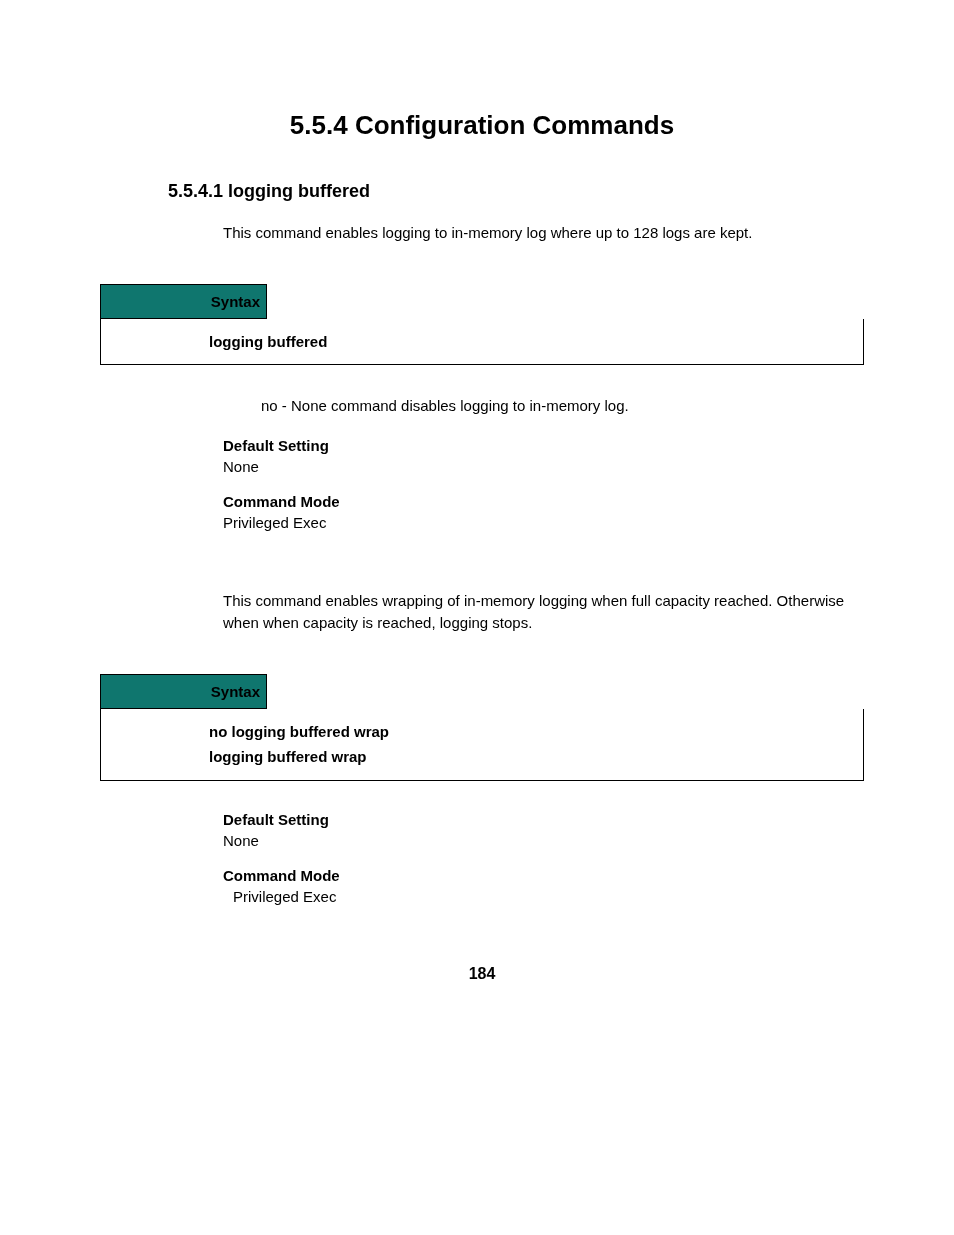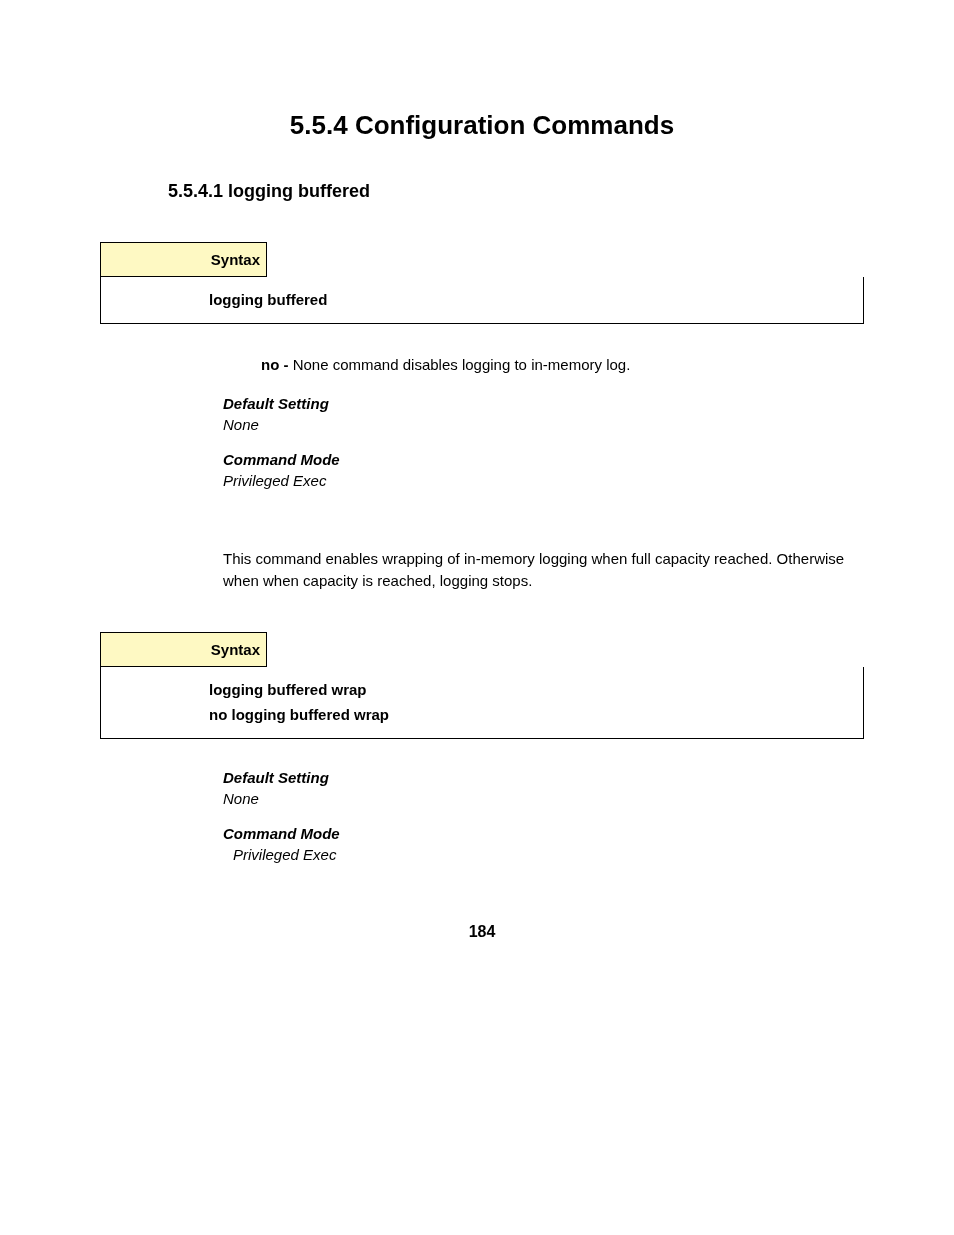--- a/index.html
+++ b/index.html
@@ -28,57 +28,56 @@
   .para {
     margin: 0 0 20px 123px;
     line-height: 1.45;
   }
   .para-noindent {
     margin: 0 0 20px 123px;
     line-height: 1.45;
   }
   .indent-block {
     margin-left: 123px;
-    font-style: italic;
   }
   .bold { font-weight: bold; }
   .label {
     font-weight: bold;
     margin: 18px 0 4px 0;
   }
   .value {
     margin: 0 0 4px 0;
   }
   .value-indent {
     margin: 0 0 4px 10px;
   }
   .syntax-box {
     margin: 40px 0 30px 0;
   }
   .syntax-header {
     border: 1px solid #000;
-    background: #fef9c3;
+    background: #0f766e;
     width: 167px;
     text-align: right;
     padding: 8px 6px 8px 0;
     font-weight: bold;
     box-sizing: border-box;
   }
   .syntax-body {
     border: 1px solid #000;
     border-top: none;
     padding: 10px 10px 10px 108px;
     line-height: 1.7;
   }
   .no-line {
     margin: 0 0 20px 123px;
     line-height: 1.45;
   }
   .no-line .no-label {
-    font-weight: bold;
+    font-weight: normal;
     margin-left: 38px;
     margin-top: 42px;
   }
   .gap { height: 55px; }
   .pagenum {
     text-align: center;
     font-weight: bold;
     font-size: 16px;
     margin-top: 60px;
   }
@@ -91,20 +90,21 @@
   <h1>
     <span>5.5.4</span>
     <span class="bold">Configuration Commands</span>
   </h1>
 
   <h2>
     <span>5.5.4.1</span>
     <span class="bold">logging buffered</span>
   </h2>
 
+  <p class="para">This command enables logging to in-memory log where up to 128 logs are kept.</p>
 
   <div class="syntax-box">
     <div class="syntax-header">Syntax</div>
     <div class="syntax-body">
       <div class="bold">logging buffered</div>
     </div>
   </div>
 
   <p class="no-line">
     <span class="no-label">no - </span><span>None command disables logging to in-memory log.</span>
@@ -117,22 +117,22 @@
     <div class="value">Privileged Exec</div>
   </div>
 
   <div class="gap"></div>
 
   <p class="para-noindent">This command enables wrapping of in-memory logging when full capacity reached. Otherwise when when capacity is reached, logging stops.</p>
 
   <div class="syntax-box">
     <div class="syntax-header">Syntax</div>
     <div class="syntax-body">
+      <div class="bold">no logging buffered wrap</div>
       <div class="bold">logging buffered wrap</div>
-      <div class="bold">no logging buffered wrap</div>
     </div>
   </div>
 
 
   <div class="indent-block">
     <div class="label">Default Setting</div>
     <div class="value">None</div>
     <div class="label">Command Mode</div>
     <div class="value-indent">Privileged Exec</div>
   </div>

